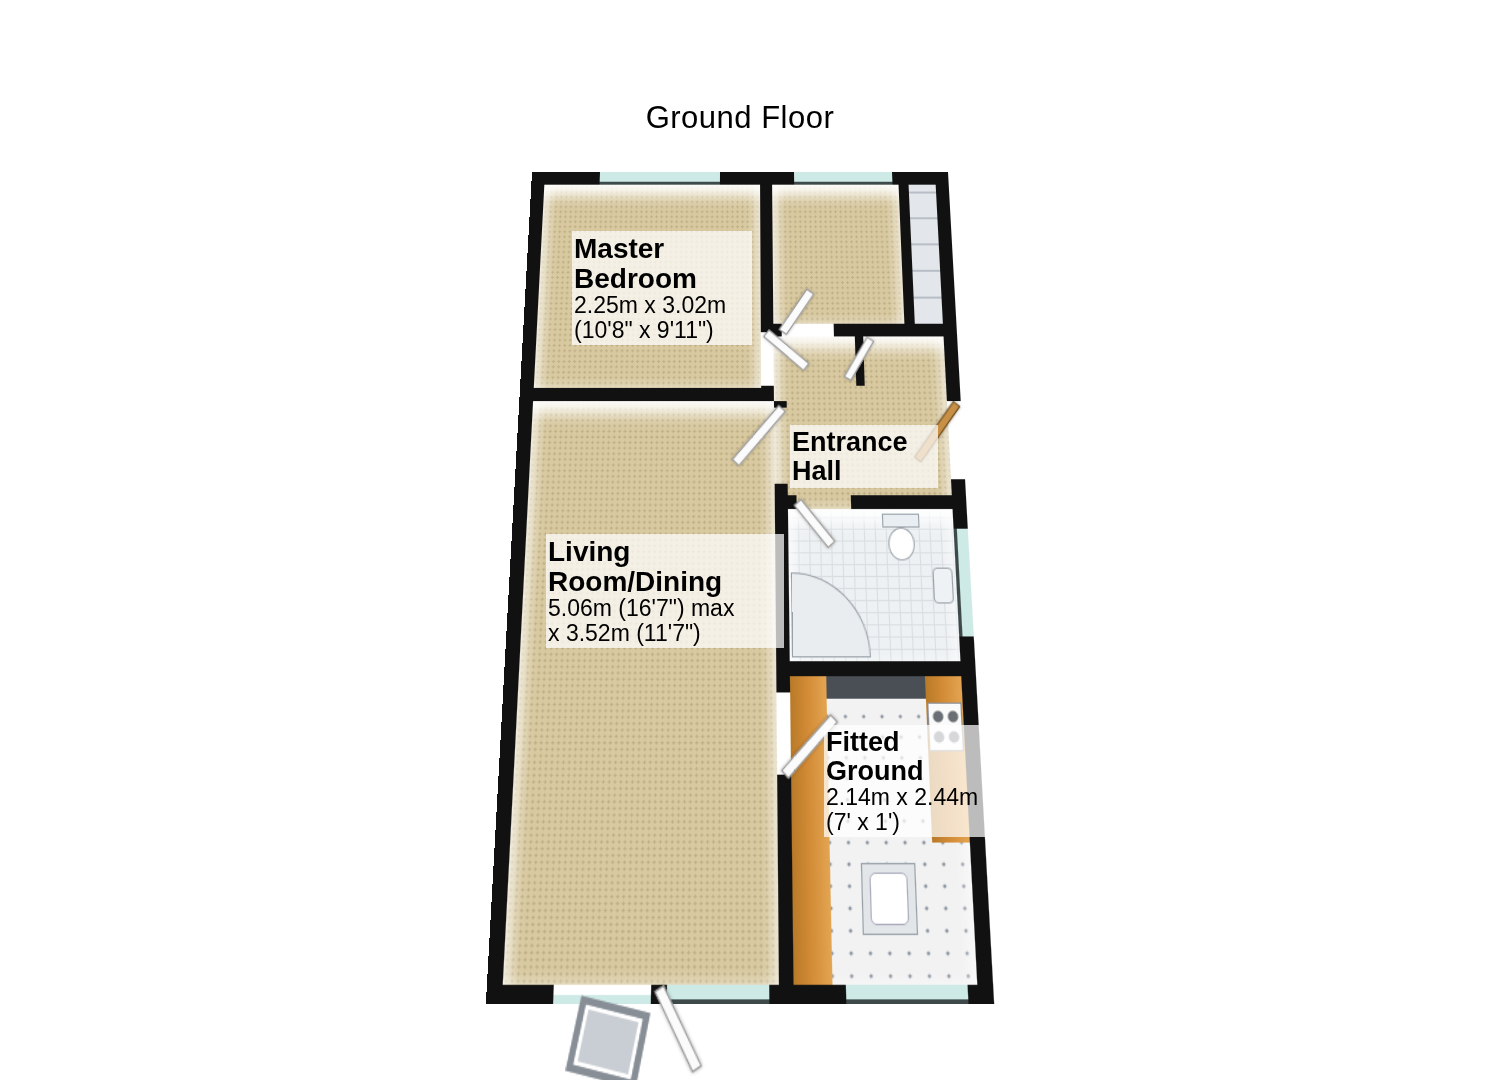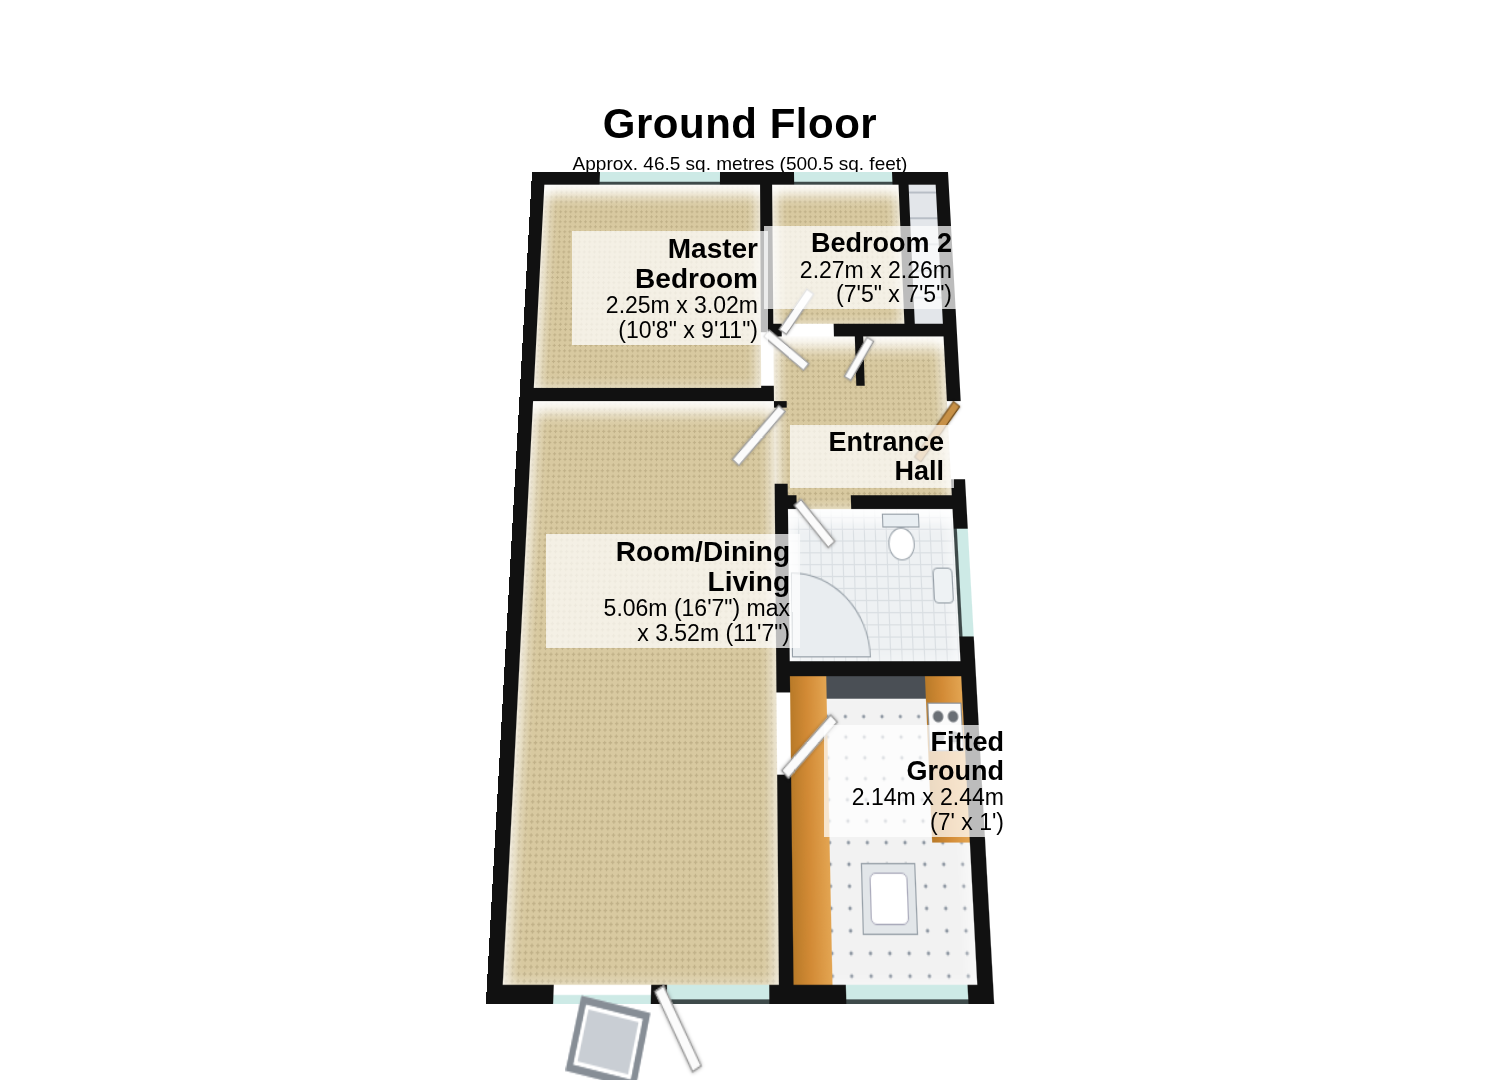--- a/index.html
+++ b/index.html
@@ -1,21 +1,21 @@
 <!DOCTYPE html>
 <html style="--wall: #111111; --carpet: #d8c9a0; --window_glass: #cdeae6; --kitchen_counter: #d28a35; --front_door_wood: #c79046; --floor_tile: #f2f2f2;"><head>
 <meta charset="utf-8">
 <style>
   html,body{margin:0;padding:0;background:#ffffff;}
   .page{position:relative;width:1485px;height:1080px;overflow:hidden;
         font-family:"Liberation Sans", sans-serif;color:#000;}
 
   
   .hdr{position:absolute;left:0;top:100px;width:1480px;text-align:center;}
-  .title{font-size:42px;font-weight:bold;letter-spacing:0.5px;}
+  .title{font-size:31px;font-weight:normal;letter-spacing:0.5px;}
   .subtitle{font-size:19px;margin-top:5px;}
   .ftr{position:absolute;left:0;top:1040px;width:1470px;text-align:center;font-size:28px;}
 
   
   .plan3d{position:absolute;left:532px;top:172px;width:416px;height:700px;}
   .plan{position:relative;width:416px;height:700px;
         transform-origin:50% 0%;
         transform:perspective(900px) rotateX(13.5deg);}
   .plan *{position:absolute;box-sizing:border-box;}
 
@@ -46,34 +46,33 @@
   .fixture{background:#fff;border:1.5px solid #97a0a8;}
   .counter{background:linear-gradient(90deg,#b87a28,var(--kitchen_counter,#d28a35) 45%,#e3a552);}
   .hob{background:#fafafa;border:1px solid #8a9097;
        background-image:radial-gradient(circle at 8px 10px,#6a6f75 4px,transparent 5px),
                         radial-gradient(circle at 21px 10px,#6a6f75 4px,transparent 5px),
                         radial-gradient(circle at 8px 26px,#6a6f75 4px,transparent 5px),
                         radial-gradient(circle at 21px 26px,#6a6f75 4px,transparent 5px);}
   .mat{background:#c9ced4;border:5px solid #878e96;box-shadow:inset 0 0 0 3px #fff;}
 
   
-  .label{position:absolute;background:rgba(255,255,255,.72);text-align:right;
-         padding:3px 10px;line-height:1.06;}
+  .label{position:absolute;background:rgba(255,255,255,.72);text-align:left;
+         padding:3px 2px;line-height:1.06;}
   .rname{font-weight:bold;font-size:27px;}
   .rname.big{font-size:28px;}
   .rdim{font-size:23px;}
 </style>
 </head>
 <body>
 
 <div class="page">
 
   <div class="hdr">
     <div class="title">Ground Floor</div>
-    <div class="subtitle">Approx. 46.5 sq. metres (500.5 sq. feet)</div>
   </div>
 
   <div class="plan3d">
     <div class="plan">
 
       <div class="floor carpet glow" style="left:13px;top:13px;width:215px;height:197px;"></div>
       <div class="floor carpet glow" style="left:240px;top:13px;width:126px;height:137px;"></div>
       <div class="floor closet" style="left:376px;top:13px;width:27px;height:137px;"></div>
       <div class="floor carpet glow" style="left:240px;top:162px;width:163px;height:156px;"></div>
       <div class="floor tile glow" style="left:252px;top:318px;width:151px;height:127px;"></div>
@@ -132,35 +131,30 @@
     </div>
   </div>
 
   <div class="label" style="left:572px;top:231px;width:176px;">
     <div class="rname big">Master</div>
     <div class="rname big">Bedroom</div>
     <div class="rdim">2.25m x 3.02m</div>
     <div class="rdim">(10'8" x 9'11")</div>
   </div>
 
-  <div class="label" style="left:764px;top:226px;width:178px;">
-    <div class="rname">Bedroom 2</div>
-    <div class="rdim">2.27m x 2.26m</div>
-    <div class="rdim">(7'5" x 7'5")</div>
-  </div>
 
   <div class="label" style="left:790px;top:425px;width:144px;">
     <div class="rname">Entrance</div>
     <div class="rname">Hall</div>
   </div>
 
 
   <div class="label" style="left:546px;top:534px;width:234px;">
+    <div class="rname big">Living</div>
     <div class="rname big">Room/Dining</div>
-    <div class="rname big">Living</div>
     <div class="rdim">5.06m (16'7") max</div>
     <div class="rdim">x 3.52m (11'7")</div>
   </div>
 
   <div class="label" style="left:824px;top:725px;width:170px;">
     <div class="rname">Fitted</div>
     <div class="rname">Ground</div>
     <div class="rdim">2.14m x 2.44m</div>
     <div class="rdim">(7' x 1')</div>
   </div>

